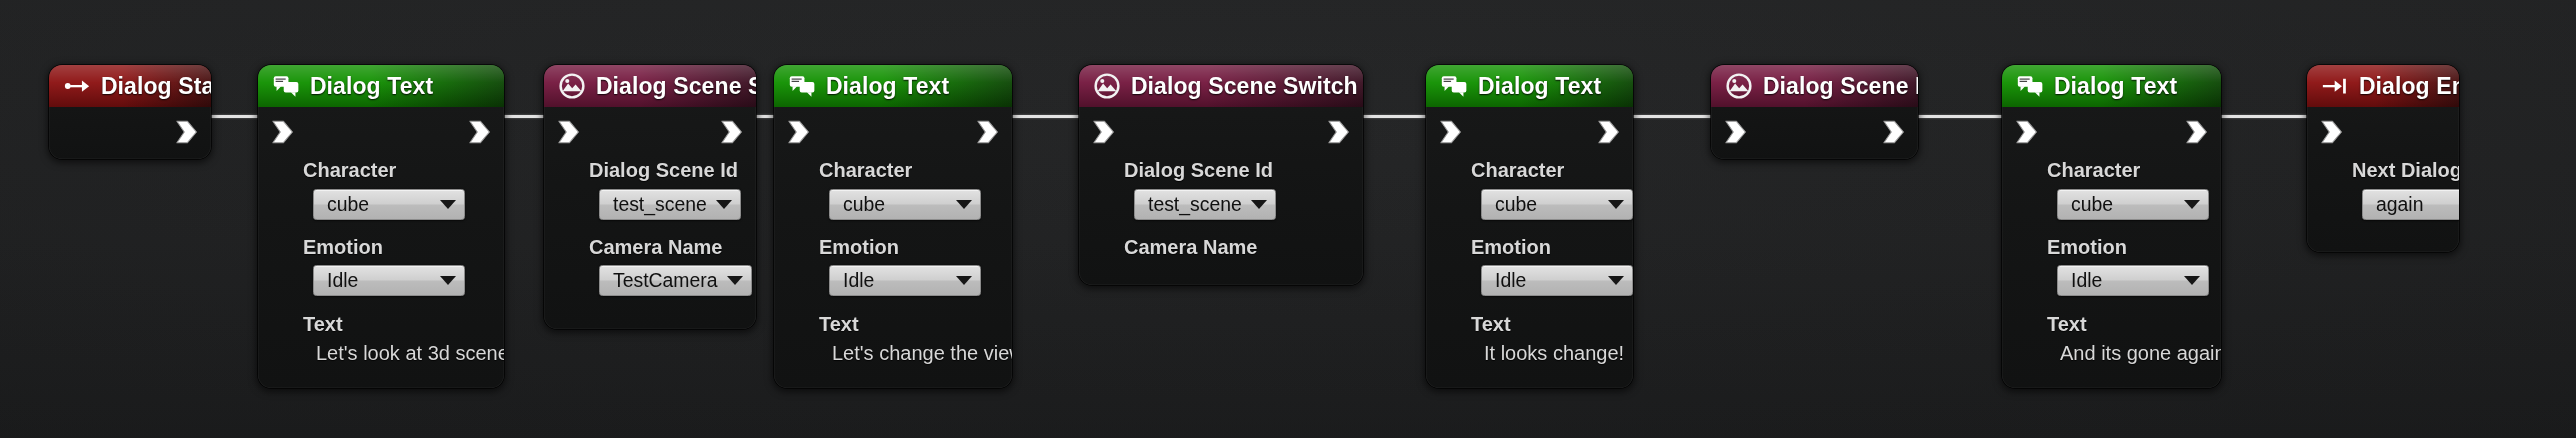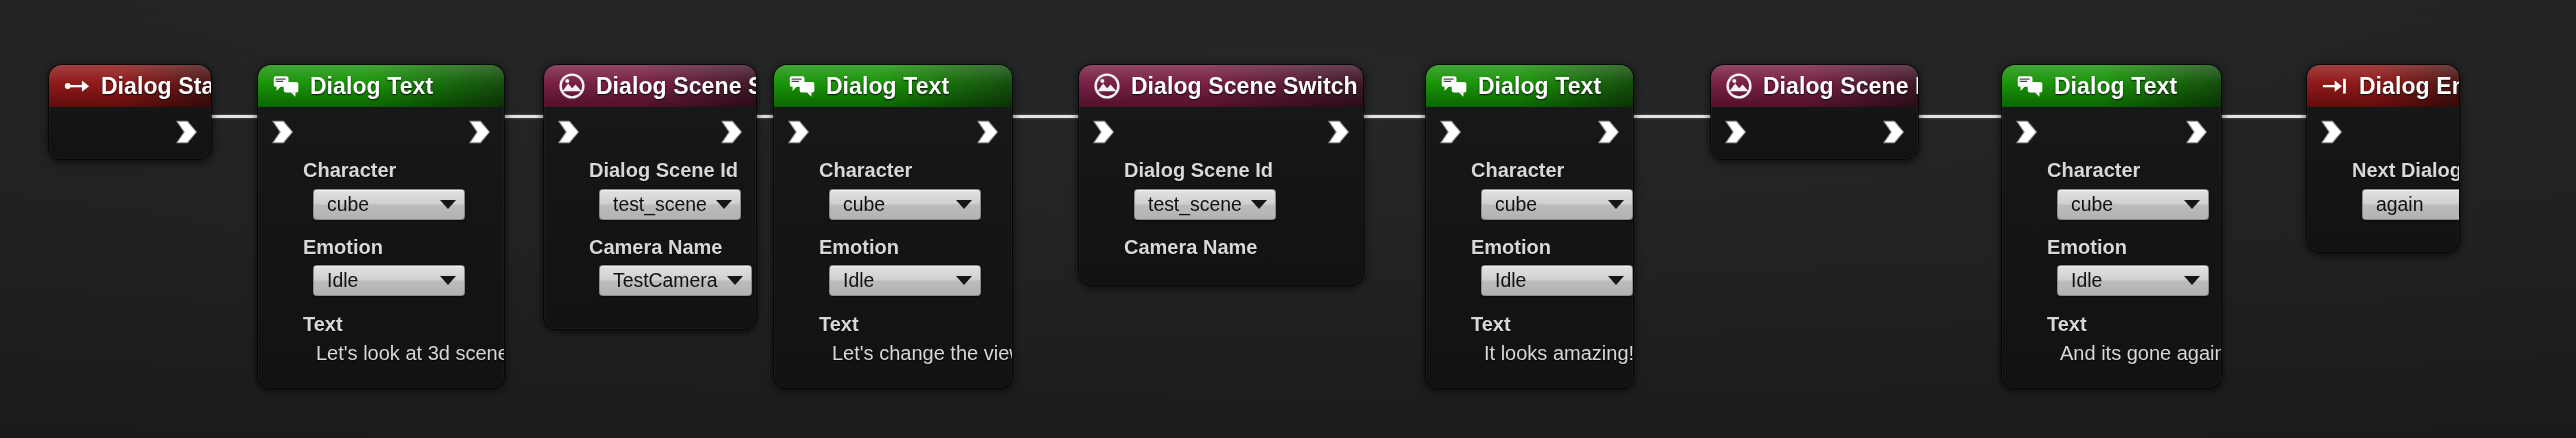--- a/index.html
+++ b/index.html
@@ -365,21 +365,21 @@
               <path d="M1 0.8 L7.6 0.8 L13.2 7.5 L7.6 14.2 L1 14.2 L5.6 7.5 Z" fill="#ffffff" stroke="#9a9a9a" stroke-width="0.7" stroke-linejoin="round"></path>
             </svg>
           </span>
         </div>
         <div class="node-body"><div class="prop-label">Character</div><div class="combo combo-wide">
             <span class="combo-label">cube</span>
             <span class="combo-caret"></span>
           </div><div class="prop-label">Emotion</div><div class="combo combo-wide">
             <span class="combo-label">Idle</span>
             <span class="combo-caret"></span>
-          </div><div class="prop-label">Text</div><div class="prop-value-text">It looks amazing!</div></div>
+          </div><div class="prop-label">Text</div><div class="prop-value-text">It looks change!</div></div>
       </div>
       <div class="node" style="left: 1711px; top: 65px; width: 207px; padding-bottom: 3.2px; transform-origin: left top;">
         <div class="node-header hdr-maroon" style="background: rgb(116, 24, 62);">
           <span class="hdr-icon">
             <svg width="13" height="13" viewBox="0 0 16 16">
               <circle cx="8" cy="8" r="7" fill="none" stroke="#f2f2f2" stroke-width="1.5"></circle>
               <path d="M2.2 11.2 L5.6 6.4 L8.1 9.4 L10.2 7.0 L13.8 11.2 Z" fill="#f2f2f2"></path>
               <circle cx="5.1" cy="4.9" r="1.25" fill="#f2f2f2"></circle>
             </svg>
           </span>

